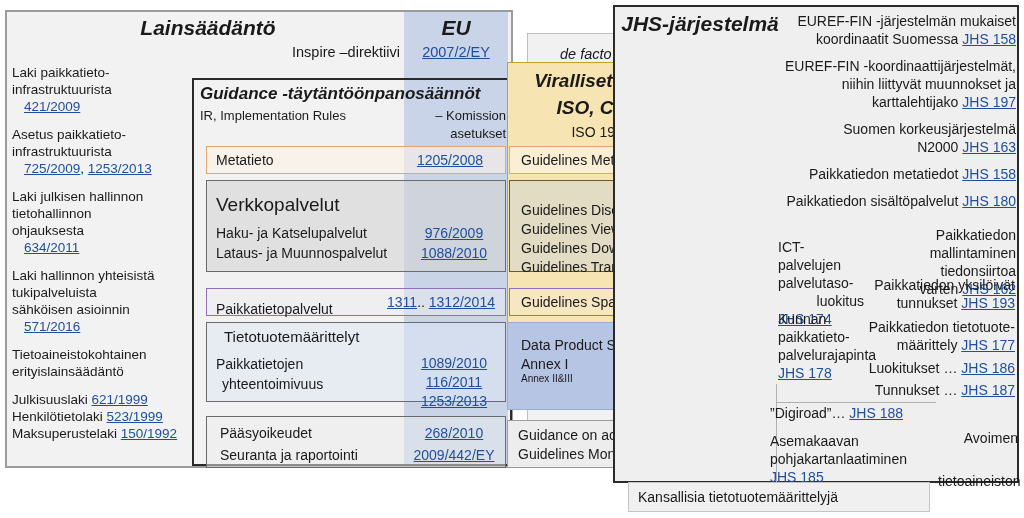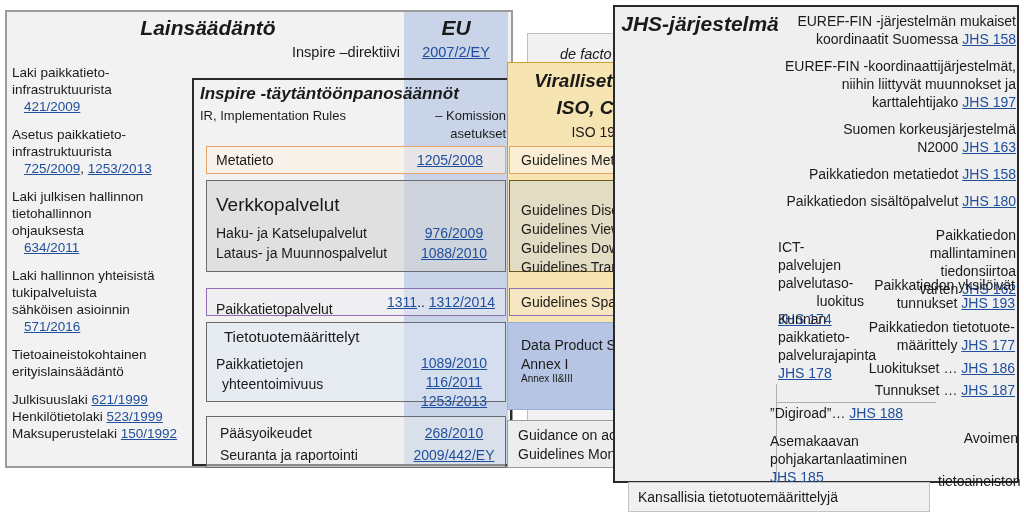--- a/index.html
+++ b/index.html
@@ -190,21 +190,21 @@
         <div>erityislainsäädäntö</div>
       </div>
       <div class="grp">
         <div>Julkisuuslaki <span class="lnk">621/1999</span></div>
         <div>Henkilötietolaki <span class="lnk">523/1999</span></div>
         <div>Maksuperustelaki <span class="lnk">150/1992</span></div>
       </div>
     </div>
 
   <div class="abs" id="ir-box"></div>
-  <div class="abs" id="ir-title">Inspire -täytäntöönpanosäännöt</div>
+  <div class="abs" id="ir-title">Guidance -täytäntöönpanosäännöt</div>
   <div class="abs" id="ir-sub1">IR, Implementation Rules</div>
   <div class="abs" id="ir-sub2">–   Komission</div>
   <div class="abs" id="ir-sub3">asetukset</div>
 
   <div class="abs" id="meta-row"></div>
   <div class="abs" id="meta-lbl">Metatieto</div>
   <div class="abs" id="meta-num">
     <span class="lnk">1205/2008</span>
   </div>
 

